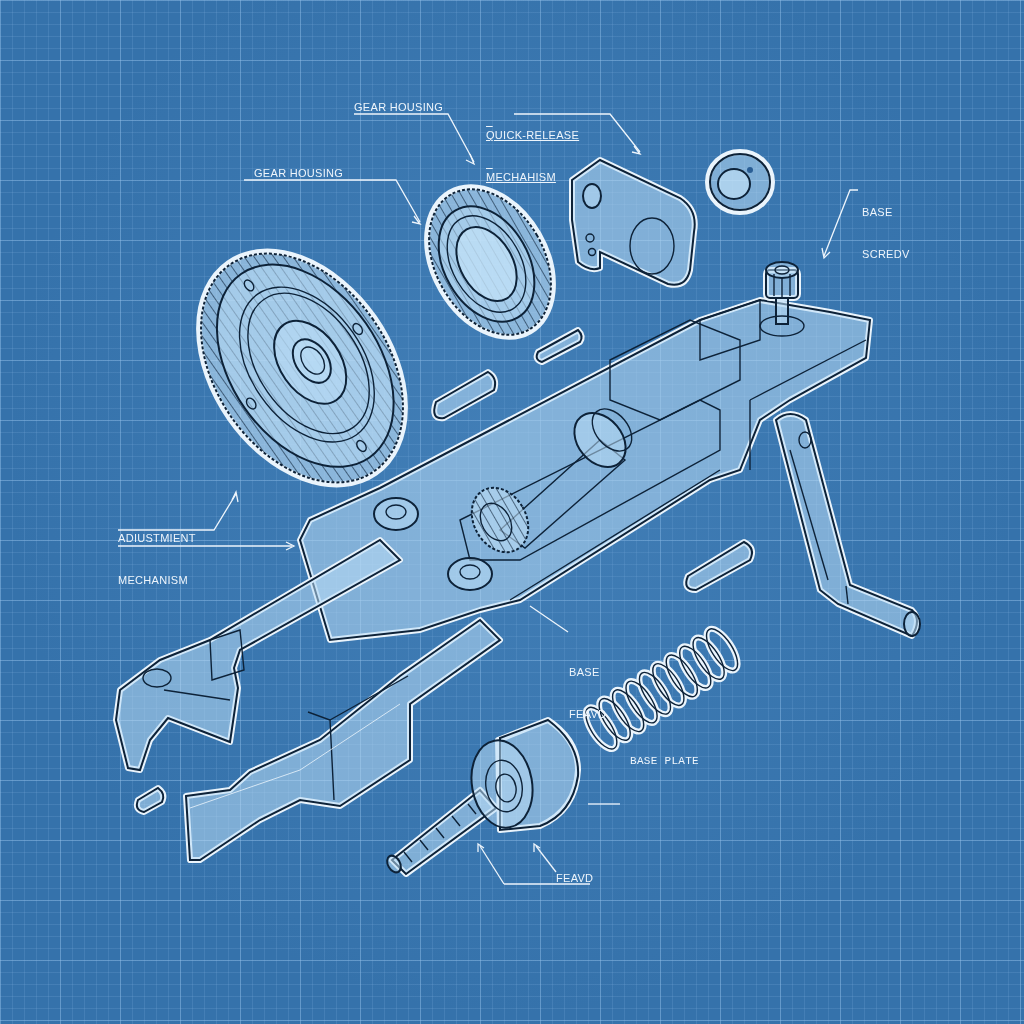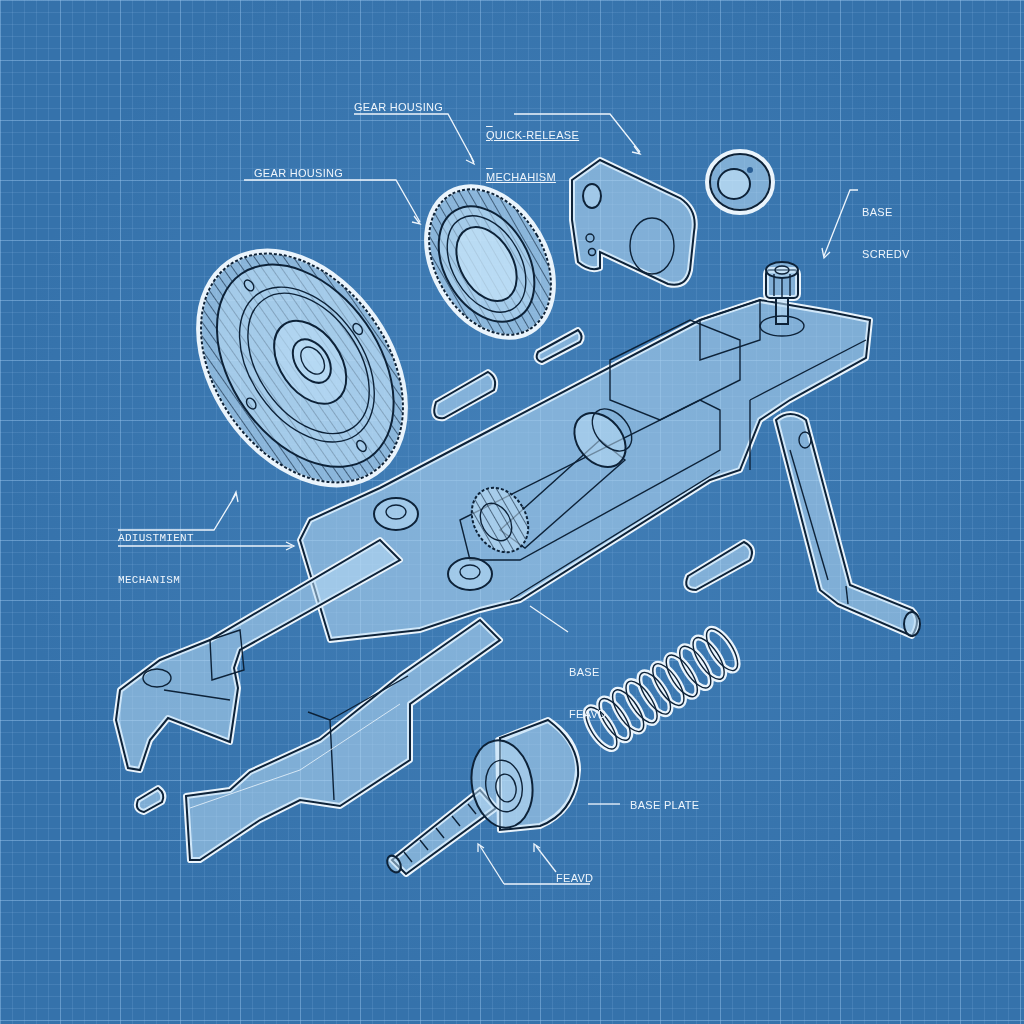--- a/index.html
+++ b/index.html
@@ -212,27 +212,27 @@
   <div>MECHAHISM</div>
 </div>
 
 <div class="label" style="left:254px;top:166px;">GEAR HOUSING</div>
 
 <div class="label" style="left:862px;top:177px;">
   <div>BASE</div>
   <div>SCREDV</div>
 </div>
 
-<div class="label" style="left:118px;top:503px;font-family:Liberation Mono, monospace;">
+<div class="label" style="left:118px;top:503px;">
   <div>ADIUSTMIENT</div>
   <div>MECHANISM</div>
 </div>
 
 <div class="label" style="left:569px;top:637px;">
   <div>BASE</div>
   <div>FEAVD</div>
 </div>
 
-<div class="label" style="left:630px;top:798px;">BASE PLATE</div>
+<div class="label" style="left:630px;top:754px;font-family:Liberation Mono, monospace;">BASE PLATE</div>
 
 <div class="label" style="left:556px;top:871px;">FEAVD</div>
 
 </div>
 
 </body></html>

